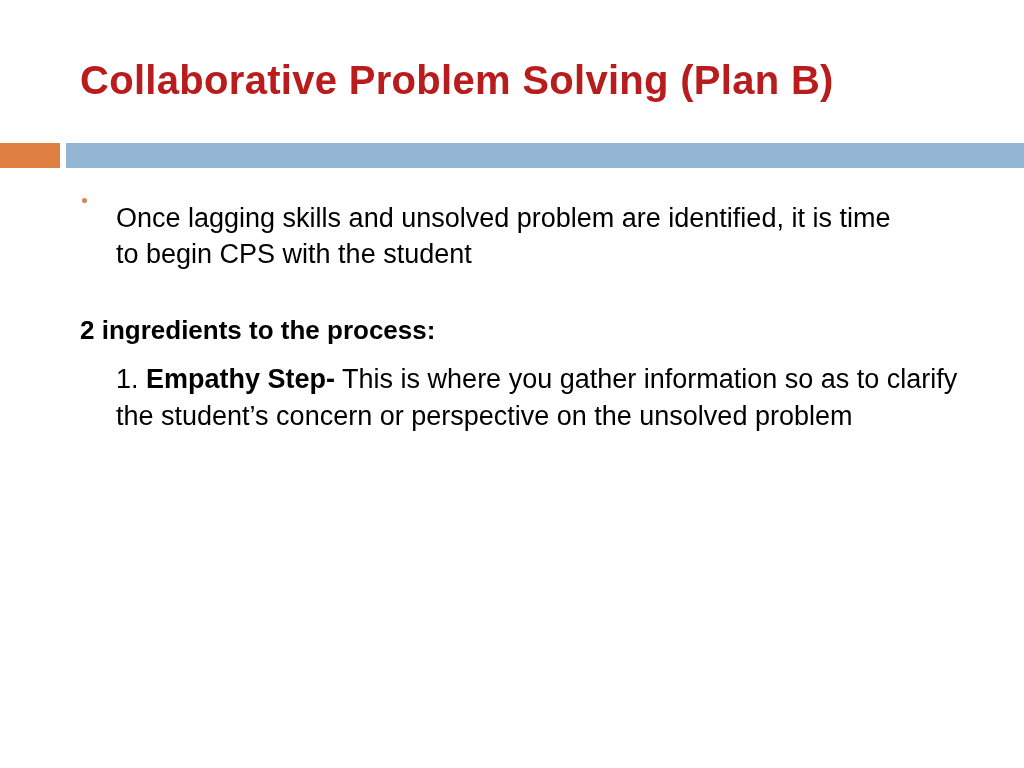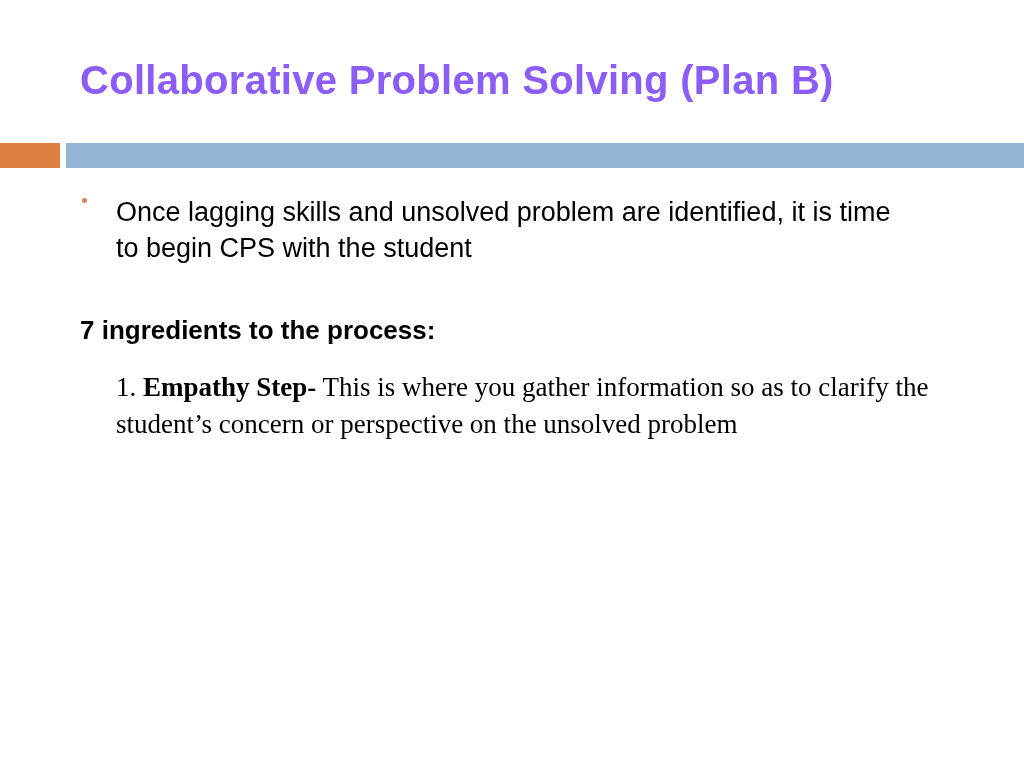--- a/index.html
+++ b/index.html
@@ -1,42 +1,42 @@
 <!DOCTYPE html>
 <html><head>
 <meta charset="utf-8">
 <style>
   html, body { margin:0; padding:0; }
   body { width:1024px; height:768px; background:#ffffff; position:relative; overflow:hidden; font-family:"Liberation Sans", sans-serif; }
-  .title { position:absolute; left:80px; top:58px; font-size:40px; font-weight:bold; color:#8b5cf6; letter-spacing:0.3px; white-space:nowrap; }
+  .title { position:absolute; left:80px; top:58px; font-size:40px; font-weight:bold; color:#b91c1c; letter-spacing:0.3px; white-space:nowrap; }
   .bar-orange { position:absolute; left:0; top:143px; width:60px; height:25px; background:#e07f42; }
   .bar-blue { position:absolute; left:66px; top:143px; width:958px; height:25px; background:#93b6d4; }
   .content { position:absolute; left:0; top:0; width:1024px; }
   .bullet-row { position:absolute; left:78px; top:184px; width:880px; }
   .bullet-dot { position:absolute; left:4px; top:14px; width:5px; height:5px; border-radius:50%; background:#d8825a; }
-  .bullet-text { position:absolute; left:38px; top:10px; width:800px; font-size:27px; line-height:36px; color:#000; }
+  .bullet-text { position:absolute; left:38px; top:16px; width:800px; font-size:27px; line-height:36px; color:#000; }
   .heading { position:absolute; left:80px; top:315px; font-size:26px; font-weight:bold; color:#000; white-space:nowrap; }
   .steps { position:absolute; left:116px; top:361px; width:860px; }
-  .step { font-size:27px; line-height:37px; color:#000; margin:8px 0 7px 0;font-family:Liberation Serif, serif; }
+  .step { font-size:27px; line-height:37px; color:#000; margin:0 0 7px 0; }
   .step b { font-weight:bold; }
 </style>
 </head>
 <body>
 
 <div class="title">Collaborative Problem Solving (Plan B)</div>
 <div class="bar-orange"></div>
 <div class="bar-blue"></div>
 
 <div class="content">
   <div class="bullet-row">
     <span class="bullet-dot"></span>
     <div class="bullet-text">Once lagging skills and unsolved problem are identified, it is time to begin CPS with the student</div>
   </div>
 
-  <div class="heading">7 ingredients to the process:</div>
+  <div class="heading">2 ingredients to the process:</div>
 
   <div class="steps">
     <p class="step">
       <span>1.</span>
       <b>Empathy Step-</b>
       <span>This is where you gather information so as to clarify the student’s concern or perspective on the unsolved problem</span>
     </p>
   </div>
 </div>
 

